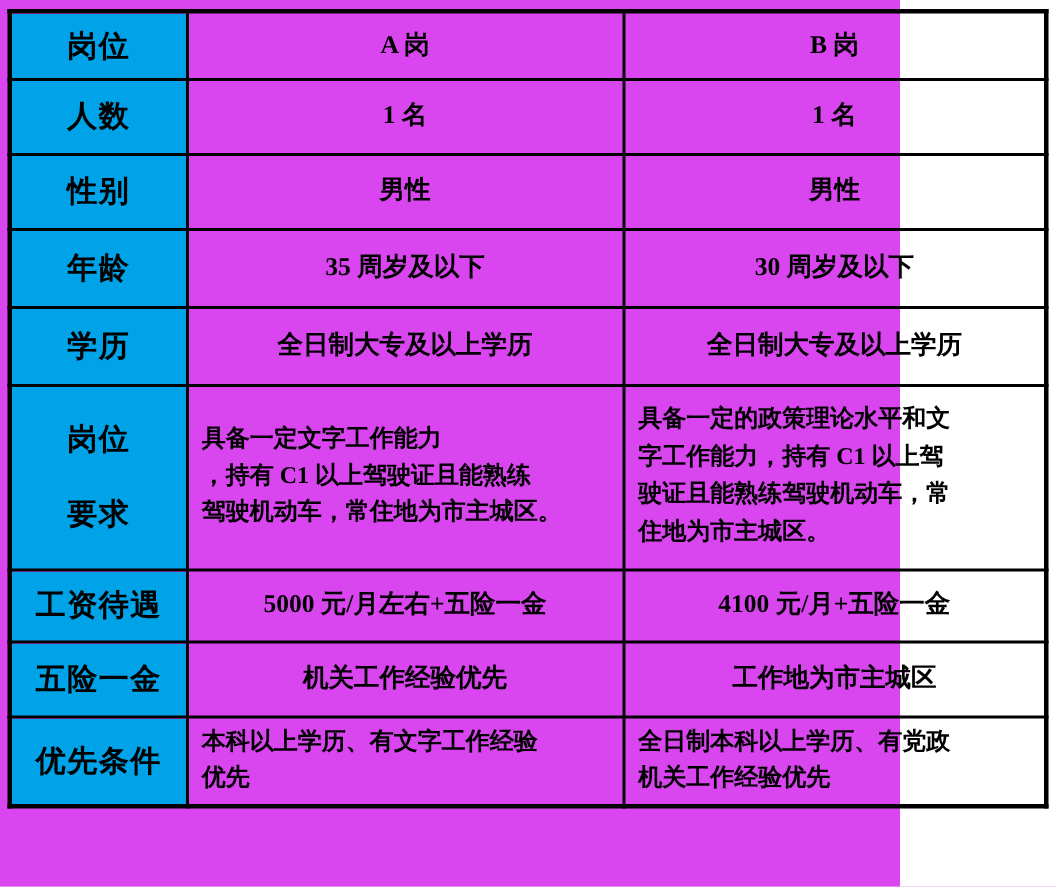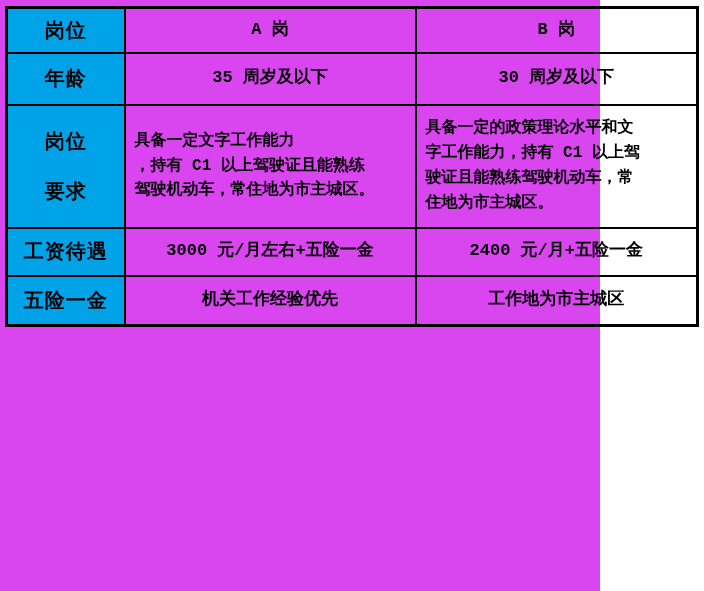--- a/index.html
+++ b/index.html
@@ -46,21 +46,21 @@
     font-weight: bold;
     font-size: 20px;
     text-align: center;
     letter-spacing: 1px;
     white-space: pre-line;
   }
   td.hcell.tall { line-height: 2.5; }
 
   
   td.vcell {
-    font-family: Liberation Mono, monospace;
+    font-family: Liberation Serif, serif;
     font-weight: bold;
     font-size: 17px;
     text-align: center;
     white-space: pre-line;
     line-height: 1.45;
   }
   td.vcell.long {
     font-size: 16px;
     text-align: left;
     padding: 4px 8px 4px 9px;
@@ -84,41 +84,63 @@
       <col class="c-label">
       <col class="c-a">
       <col class="c-b">
     </colgroup>
     <tbody>
       <tr class="h45">
         <td class="hcell">岗位</td>
         <td class="vcell">A 岗</td>
         <td class="vcell">B 岗</td>
       </tr>
+      <tr class="h50">
+        <td class="hcell">人数</td>
+        <td class="vcell">1 名</td>
+        <td class="vcell">1 名</td>
+      </tr>
+      <tr class="h50">
+        <td class="hcell">性别</td>
+        <td class="vcell">男性</td>
+        <td class="vcell">男性</td>
+      </tr>
       <tr class="h52">
         <td class="hcell">年龄</td>
         <td class="vcell">35 周岁及以下</td>
         <td class="vcell">30 周岁及以下</td>
+      </tr>
+      <tr class="h52">
+        <td class="hcell">学历</td>
+        <td class="vcell">全日制大专及以上学历</td>
+        <td class="vcell">全日制大专及以上学历</td>
       </tr>
       <tr class="h123">
         <td class="hcell tall">岗位
 要求</td>
         <td class="vcell long">具备一定文字工作能力
 ，持有 C1 以上驾驶证且能熟练
 驾驶机动车，常住地为市主城区。</td>
         <td class="vcell long">具备一定的政策理论水平和文
 字工作能力，持有 C1 以上驾
 驶证且能熟练驾驶机动车，常
 住地为市主城区。</td>
       </tr>
       <tr class="h48">
         <td class="hcell">工资待遇</td>
-        <td class="vcell">3000 元/月左右+五险一金</td>
-        <td class="vcell">2400 元/月+五险一金</td>
+        <td class="vcell">5000 元/月左右+五险一金</td>
+        <td class="vcell">4100 元/月+五险一金</td>
       </tr>
       <tr class="h50">
         <td class="hcell">五险一金</td>
         <td class="vcell">机关工作经验优先</td>
         <td class="vcell">工作地为市主城区</td>
       </tr>
+      <tr class="h55">
+        <td class="hcell">优先条件</td>
+        <td class="vcell long">本科以上学历、有文字工作经验
+优先</td>
+        <td class="vcell long">全日制本科以上学历、有党政
+机关工作经验优先</td>
+      </tr>
     </tbody>
   </table>
 </div>
 
 </body></html>

